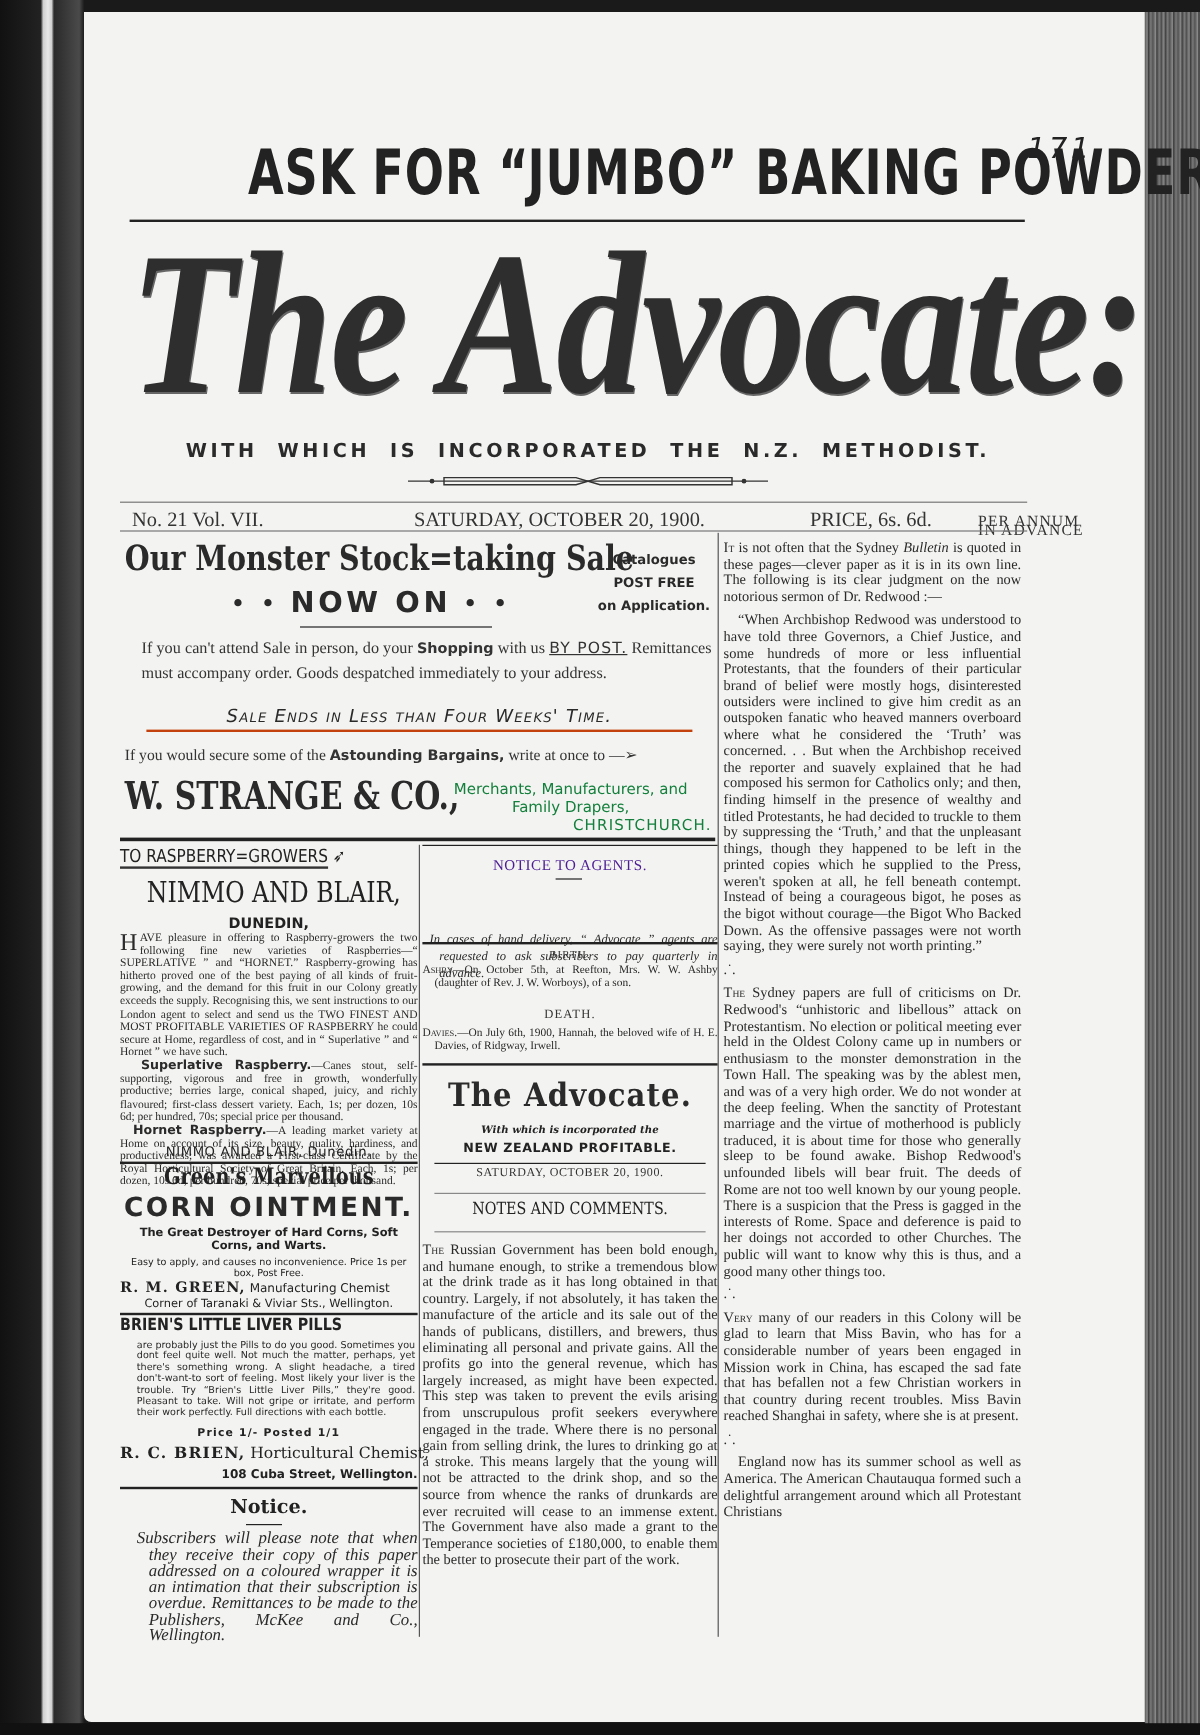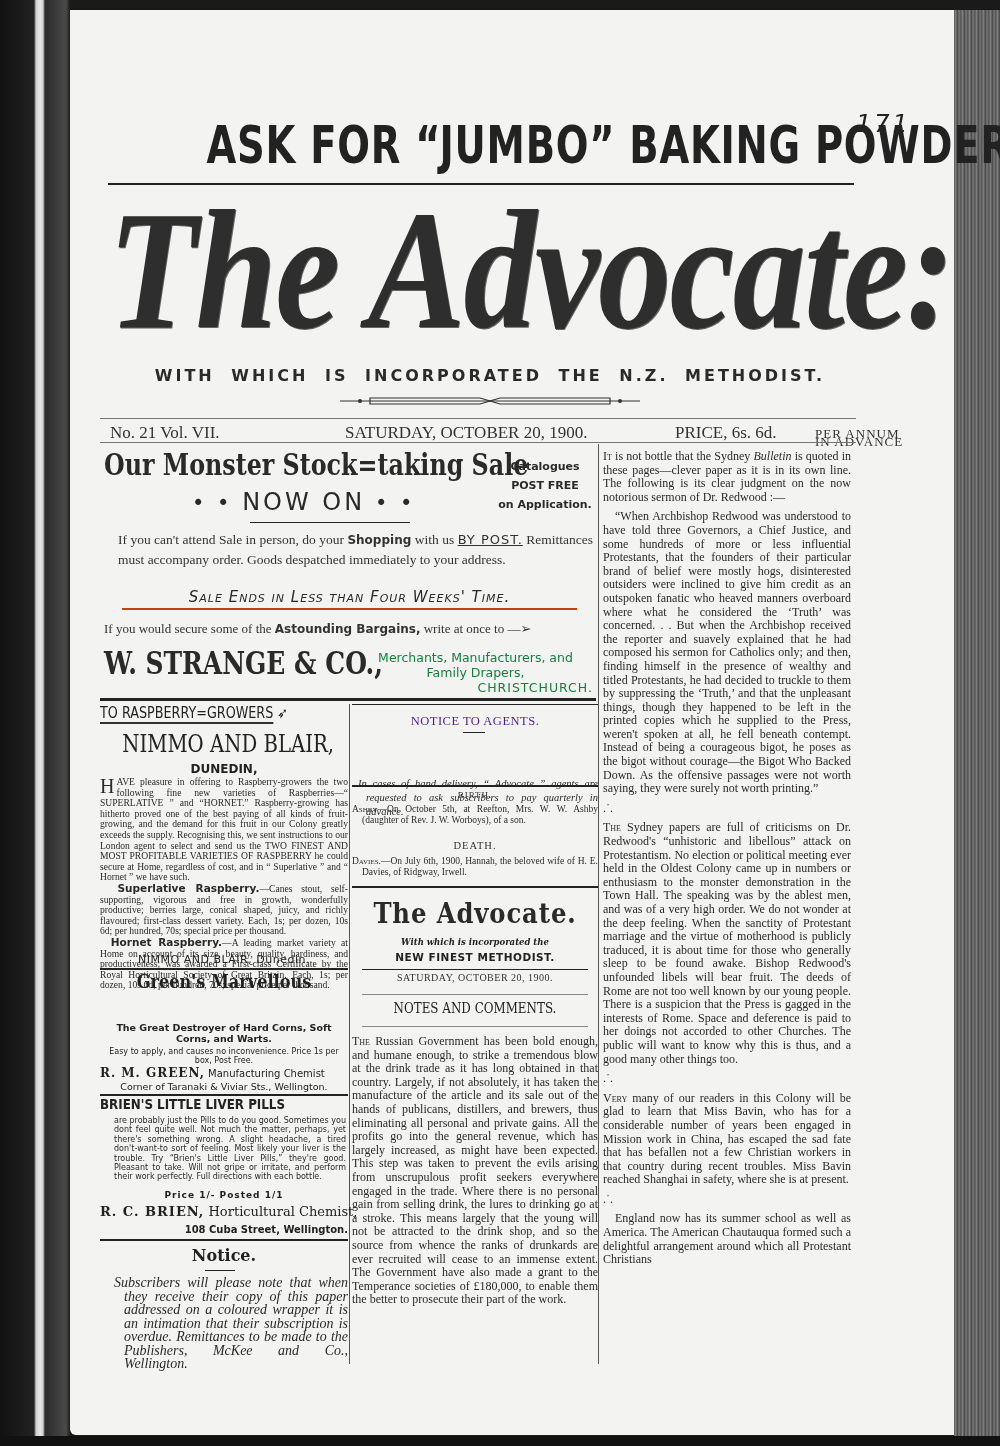--- a/index.html
+++ b/index.html
@@ -61,21 +61,21 @@
     
     .sale-title {
       left: 34px; top: 438px; font-family: "DejaVu Serif", serif; font-weight: bold;
       font-size: 29px; transform: scaleX(0.82); transform-origin: left center;
       white-space: nowrap; color: #2a2a2a;
     }
     .nowon {
       left: 122px; top: 478px; font-family: "DejaVu Sans", sans-serif; font-size: 21px;
       letter-spacing: 3px; color: #2a2a2a; white-space: nowrap;
     }
-    .nowon b { font-weight: normal; font-size: 24px; }
+    .nowon b { font-weight: bold; font-size: 24px; }
     .catalogues {
       left: 410px; top: 447px; width: 130px; text-align: center;
       font-family: "DejaVu Sans", sans-serif; font-weight: bold; font-size: 11px; line-height: 19px; color: #2a2a2a;
     }
     .sale-body {
       left: 48px; top: 520px; width: 475px; font-size: 13.5px; line-height: 20px; color: #333;
       text-align: justify;
     }
     .sale-body .sh { font-family: "DejaVu Sans", sans-serif; font-weight: bold; font-size: 12px; }
     .sale-body .bp { font-family: "DejaVu Sans", sans-serif; font-size: 13px; letter-spacing: 1px; text-decoration: underline; }
@@ -234,20 +234,21 @@
   <div class="abs c1 dunedin">DUNEDIN,</div>
   <div class="abs c1 rasp-body">
     <span class="dropcap">H</span><span>AVE pleasure in offering to Raspberry-growers the two following fine new varieties of Raspberries—“ SUPERLATIVE ” and “HORNET.” Raspberry-growing has hitherto proved one of the best paying of all kinds of fruit-growing, and the demand for this fruit in our Colony greatly exceeds the supply. Recognising this, we sent instructions to our London agent to select and send us the TWO FINEST AND MOST PROFITABLE VARIETIES OF RASPBERRY he could secure at Home, regardless of cost, and in “ Superlative ” and “ Hornet ” we have such.</span><br>
     &nbsp;&nbsp;<b>Superlative Raspberry.</b><span>—Canes stout, self-supporting, vigorous and free in growth, wonderfully productive; berries large, conical shaped, juicy, and richly flavoured; first-class dessert variety. Each, 1s; per dozen, 10s 6d; per hundred, 70s; special price per thousand.</span><br>
     &nbsp;&nbsp;<b>Hornet Raspberry.</b><span>—A leading market variety at Home on account of its size, beauty, quality, hardiness, and productiveness; was awarded a First-class Certificate by the Royal Horticultural Society of Great Britain. Each, 1s; per dozen, 10s 6d; per hundred, 70s; special price per thousand.</span>
   </div>
   <div class="abs c1 nimmo-foot">NIMMO AND BLAIR, Dunedin.</div>
   <div class="abs hr" style="left:30px; top:958px; width:248px;"></div>
 
   <div class="abs c1 green1">Green's Marvellous</div>
+  <div class="abs c1 green2">CORN OINTMENT.</div>
   <div class="abs c1 green3">The Great Destroyer of Hard Corns, Soft Corns, and Warts.</div>
   <div class="abs c1 green4">Easy to apply, and causes no inconvenience.   Price 1s per box, Post Free.</div>
   <div class="abs c1 green5">
     <b>R. M. GREEN,</b>
     <span>Manufacturing Chemist</span>
   </div>
   <div class="abs c1 green6">Corner of Taranaki &amp; Viviar Sts., Wellington.</div>
   <div class="abs hr" style="left:30px; top:1084px; width:248px;"></div>
 
   <div class="abs c1 brien1">BRIEN'S LITTLE LIVER PILLS</div>
@@ -273,33 +274,33 @@
   <div class="abs c2 birth-b">
     <span class="sc">Ashby</span><span>—On October 5th, at Reefton, Mrs. W. W. Ashby (daughter of Rev. J. W. Worboys), of a son.</span>
   </div>
   <div class="abs c2 death-h">DEATH.</div>
   <div class="abs c2 death-b">
     <span class="sc">Davies</span><span>.—On July 6th, 1900, Hannah, the beloved wife of H. E. Davies, of Ridgway, Irwell.</span>
   </div>
   <div class="abs hr" style="left:282px; top:876px; width:246px;"></div>
   <div class="abs c2 adv2">The Advocate.</div>
   <div class="abs c2 adv2-sub">With which is incorporated the</div>
-  <div class="abs c2 adv2-nz">NEW FINEST METHODIST.</div>
+  <div class="abs c2 adv2-nz">NEW ZEALAND PROFITABLE.</div>
   <div class="abs hr" style="left:292px; top:959px; width:226px; height:1px;"></div>
   <div class="abs c2 adv2-date">SATURDAY, OCTOBER 20, 1900.</div>
   <div class="abs hr" style="left:292px; top:984px; width:226px; height:1px; background:#888;"></div>
   <div class="abs c2 notes-h">NOTES AND COMMENTS.</div>
   <div class="abs hr" style="left:292px; top:1016px; width:226px; height:1px; background:#888;"></div>
   <div class="abs c2 russia">
     <span class="sc">The</span><span> Russian Government has been bold enough, and humane enough, to strike a tremendous blow at the drink trade as it has long obtained in that country. Largely, if not absolutely, it has taken the manufacture of the article and its sale out of the hands of publicans, distillers, and brewers, thus eliminating all personal and private gains. All the profits go into the general revenue, which has largely increased, as might have been expected. This step was taken to prevent the evils arising from unscrupulous profit seekers everywhere engaged in the trade. Where there is no personal gain from selling drink, the lures to drinking go at a stroke. This means largely that the young will not be attracted to the drink shop, and so the source from whence the ranks of drunkards are ever recruited will cease to an immense extent. The Government have also made a grant to the Temperance societies of £180,000, to enable them the better to prosecute their part of the work.</span>
   </div>
 
   <div class="abs c3" style="top:440px;">
     <p>
-      <span class="sc">It</span><span> is not bottle that the Sydney </span><i>Bulletin</i><span> is quoted in these pages—clever paper as it is in its own line. The following is its clear judgment on the now notorious sermon of Dr. Redwood :—</span>
+      <span class="sc">It</span><span> is not often that the Sydney </span><i>Bulletin</i><span> is quoted in these pages—clever paper as it is in its own line. The following is its clear judgment on the now notorious sermon of Dr. Redwood :—</span>
     </p>
     <p class="ind" style="margin-top:6px;">“When Archbishop Redwood was understood to have told three Governors, a Chief Justice, and some hundreds of more or less influential Protestants, that the founders of their particular brand of belief were mostly hogs, disinterested outsiders were inclined to give him credit as an outspoken fanatic who heaved manners overboard where what he considered the ‘Truth’ was concerned. . . But when the Archbishop received the reporter and suavely explained that he had composed his sermon for Catholics only; and then, finding himself in the presence of wealthy and titled Protestants, he had decided to truckle to them by suppressing the ‘Truth,’ and that the unpleasant things, though they happened to be left in the printed copies which he supplied to the Press, weren't spoken at all, he fell beneath contempt. Instead of being a courageous bigot, he poses as the bigot without courage—the Bigot Who Backed Down. As the offensive passages were not worth saying, they were surely not worth printing.”</p>
     <p class="sep">.˙.</p>
     <p>
       <span class="sc">The</span><span> Sydney papers are full of criticisms on Dr. Redwood's “unhistoric and libellous” attack on Protestantism. No election or political meeting ever held in the Oldest Colony came up in numbers or enthusiasm to the monster demonstration in the Town Hall. The speaking was by the ablest men, and was of a very high order. We do not wonder at the deep feeling. When the sanctity of Protestant marriage and the virtue of motherhood is publicly traduced, it is about time for those who generally sleep to be found awake. Bishop Redwood's unfounded libels will bear fruit. The deeds of Rome are not too well known by our young people. There is a suspicion that the Press is gagged in the interests of Rome. Space and deference is paid to her doings not accorded to other Churches. The public will want to know why this is thus, and a good many other things too.</span>
     </p>
     <p class="sep">.˙.</p>
     <p>
       <span class="sc">Very</span><span> many of our readers in this Colony will be glad to learn that Miss Bavin, who has for a considerable number of years been engaged in Mission work in China, has escaped the sad fate that has befallen not a few Christian workers in that country during recent troubles. Miss Bavin reached Shanghai in safety, where she is at present.</span>
     </p>

